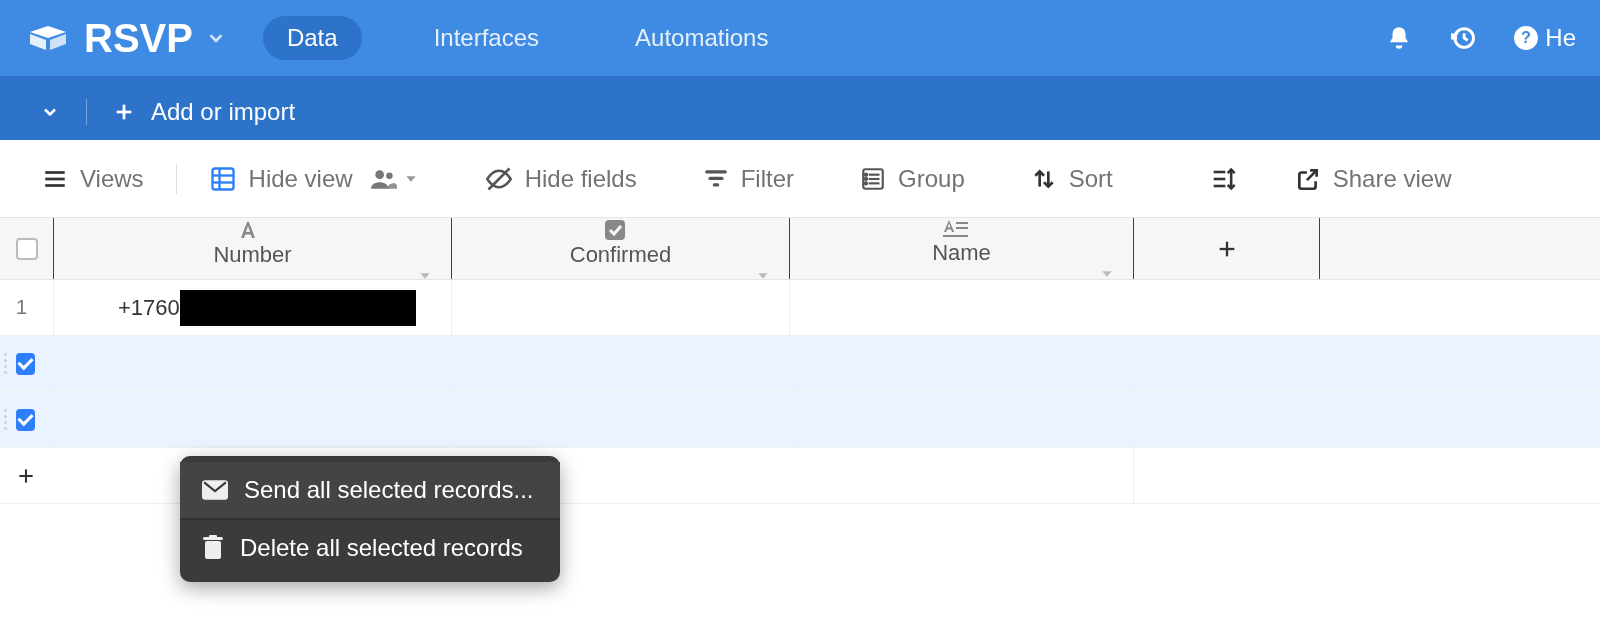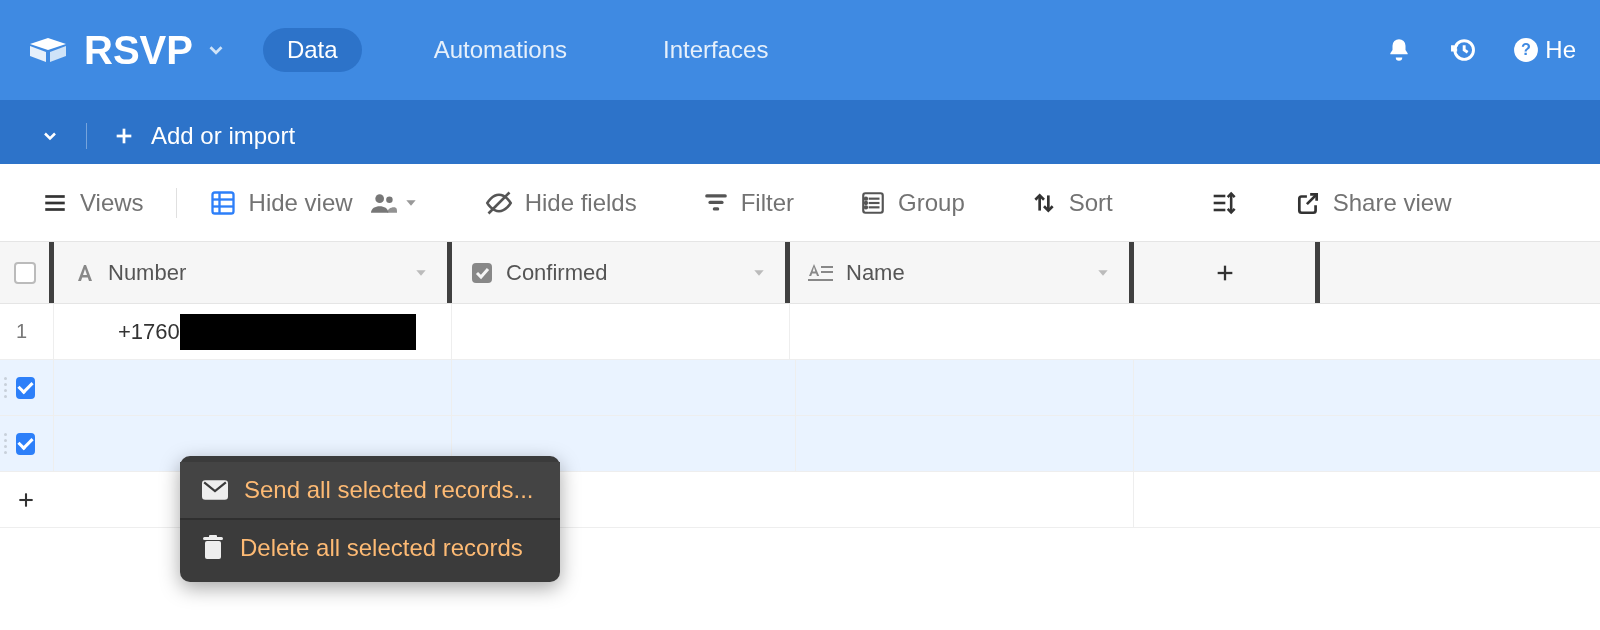--- a/index.html
+++ b/index.html
@@ -1,19 +1,19 @@
 <!DOCTYPE html>
 <html><head>
 <meta charset="utf-8">
 <style>
   * { box-sizing: border-box; margin: 0; padding: 0; font-family: -apple-system, BlinkMacSystemFont, "Segoe UI", Helvetica, Arial, sans-serif; }
   body { width: 1600px; height: 630px; overflow: hidden; background: #fff; }
 
   
-  .topbar { background: #3f8ae2; height: 100px; display: flex; align-items: center; padding: 0 24px 0 28px; color: #fff; }
+  .topbar { background: #3f8ae2; height: 76px; display: flex; align-items: center; padding: 0 24px 0 28px; color: #fff; }
   .logo-cube { width: 40px; height: 24px; position: relative; margin-right: 16px; }
   .brand-title { font-size: 40px; font-weight: 700; margin-right: 12px; }
   .brand-chevron { margin-right: 36px; display:flex; align-items:center; }
   .nav-tabs { display: flex; align-items: center; gap: 48px; }
   .nav-tab { font-size: 24px; font-weight: 500; color: #e6f0fb; padding: 8px 24px; border-radius: 999px; cursor: pointer; }
   .nav-tab.active { background: #2d73c9; color: #fff; }
   .topbar-spacer { flex: 1; }
   .top-icons { display: flex; align-items: center; gap: 36px; }
   .top-icon { width: 28px; height: 28px; display: flex; align-items: center; justify-content: center; cursor: pointer; }
 
@@ -29,21 +29,21 @@
   .toolbar { height: 78px; display: flex; align-items: center; padding: 0 20px 0 28px; border-bottom: 1px solid #e5e5e5; gap: 0; color: #737373; }
   .tool { display: flex; align-items: center; gap: 12px; font-size: 24px; font-weight: 500; padding: 8px 14px; border-radius: 6px; cursor: pointer; white-space: nowrap; }
   .tool-divider { width: 1px; height: 30px; background: #e0e0e0; margin: 0 18px; }
   .tool .ico { display:flex; align-items:center; justify-content:center; }
   .gridview-icon { color:#2d7ff9; }
   .tool-sub { color:#888; display:flex; align-items:center; gap:6px; margin-left:6px;}
 
   
   .grid { font-size: 22px; color: #333; }
   .grid-header { display: flex; height: 62px; background: #f6f6f6; border-bottom: 1px solid #e5e5e5; }
-  .grid-header .cell { border-right: 5px solid #404040; display: flex; align-items: center; padding: 0 18px; color: #555; font-weight: 400; }
+  .grid-header .cell { border-right: 1px solid #404040; display: flex; align-items: center; padding: 0 18px; color: #555; font-weight: 400; flex-direction: column; }
   .col-check { width: 54px; justify-content: center; padding:0 !important; }
   .col-a { width: 398px; }
   .col-b { width: 344px; }
   .col-c { width: 338px; }
   .col-add { width: 186px; justify-content: center; }
   .field-chevron { margin-left: auto; color: #bbb; }
 
   .grid-row { display: flex; height: 56px; border-bottom: 1px solid #eee; }
   .grid-row .cell { border-right: 1px solid #eee; display: flex; align-items: center; padding: 0 18px; }
   .grid-row.selected { background: #eaf3ff; }
@@ -55,21 +55,21 @@
   .checkbox.checked { background:#2d7ff9; border-color:#2d7ff9; }
   .checkbox.checked::after { content:""; width:6px; height:11px; border:solid #fff; border-width:0 3px 3px 0; transform: rotate(45deg); margin-top:-3px;}
   .drag-dots { width:8px; display:flex; flex-direction:column; gap:3px; margin-right:6px;}
   .drag-dots span{ width:3px; height:3px; background:#c8d0da; border-radius:50%;}
 
   .add-row { display:flex; height:56px; border-bottom:1px solid #eee; align-items:center; }
   .add-row .plus { width:54px; display:flex; align-items:center; justify-content:flex-start; padding-left:16px; font-size:28px; color:#444; cursor:pointer;}
   .add-row .rest { flex:0 0 1080px; border-right:1px solid #eee; height:100%;}
 
   
-  .context-menu { position:absolute; left:180px; top:456px; background:#3b3b3b; color:#fdba74; border-radius:10px; padding:6px 0; font-size:24px; box-shadow:0 6px 20px rgba(0,0,0,0.35); min-width:380px;}
+  .context-menu { position:absolute; left:180px; top:456px; background:#3b3b3b; color:#ffffff; border-radius:10px; padding:6px 0; font-size:24px; box-shadow:0 6px 20px rgba(0,0,0,0.35); min-width:380px;}
   .context-item { display:flex; align-items:center; gap:16px; padding:14px 22px; cursor:pointer;}
   .context-item:first-child { border-bottom:2px solid #2f2f2f; background:#444;}
 
   svg { display:block; }
 </style>
 </head>
 <body>
 
 <div class="topbar">
   <div class="logo-cube">
@@ -80,22 +80,22 @@
       </svg>
   </div>
   <div class="brand-title">RSVP</div>
   <div class="brand-chevron">
     <svg width="22" height="22" viewBox="0 0 24 24" fill="none" stroke="#cfe3f8" stroke-width="3">
         <polyline points="6 9 12 15 18 9"></polyline>
       </svg>
   </div>
   <div class="nav-tabs">
     <div class="nav-tab active">Data</div>
+    <div class="nav-tab">Interfaces</div>
     <div class="nav-tab">Automations</div>
-    <div class="nav-tab">Interfaces</div>
   </div>
   <div class="topbar-spacer"></div>
   <div class="top-icons">
     <div class="top-icon">
       <svg width="26" height="26" viewBox="0 0 24 24" fill="#fff">
           <path d="M12 2a6 6 0 0 0-6 6v4l-2 3v1h16v-1l-2-3V8a6 6 0 0 0-6-6zm0 20a3 3 0 0 0 3-3H9a3 3 0 0 0 3 3z"></path>
         </svg>
     </div>
     <div class="top-icon">
       <svg width="28" height="28" viewBox="0 0 24 24" fill="none" stroke="#fff" stroke-width="2.5">

